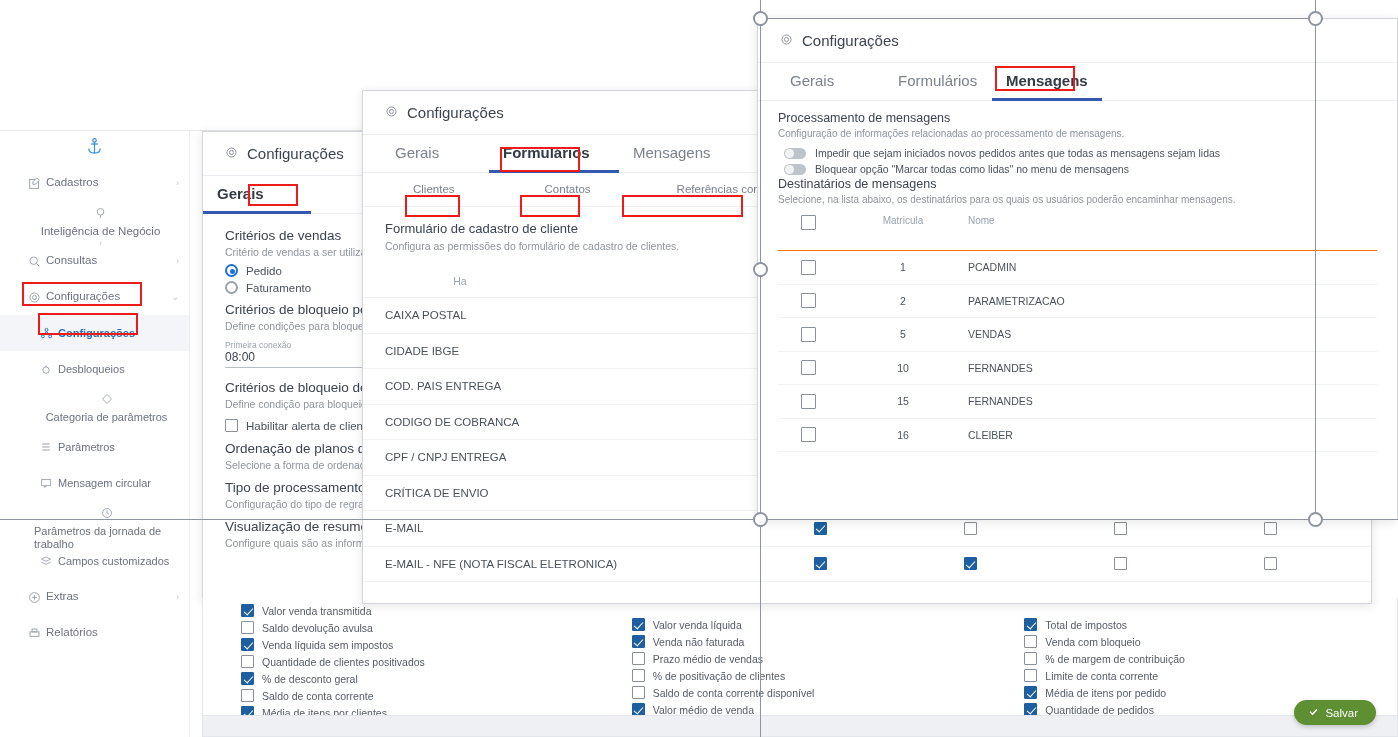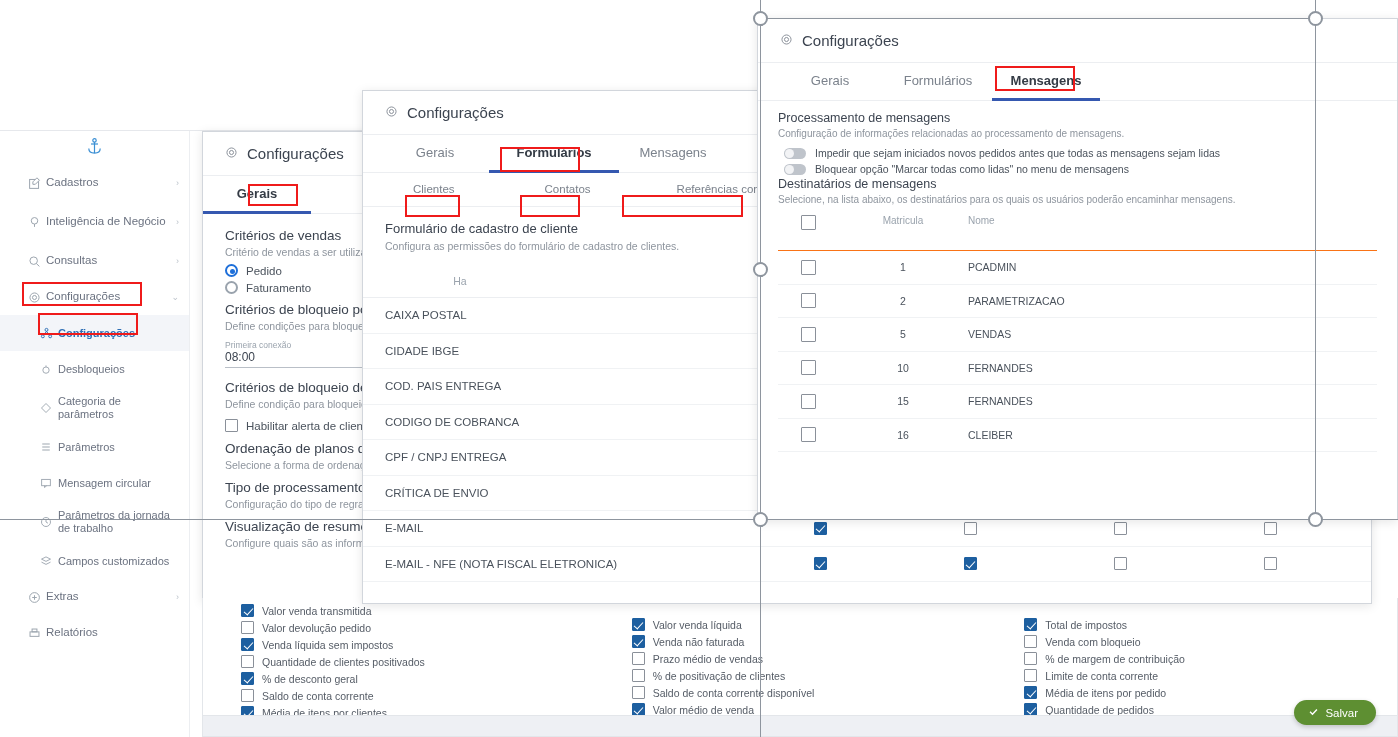--- a/index.html
+++ b/index.html
@@ -9,40 +9,40 @@
   #root{ position:relative; width:1398px; height:737px; background:#ffffff; }
 
   
   .app-back{ position:absolute; left:0; top:130px; width:1398px; height:607px;
     background:#ffffff; border-top:1px solid #e6e8ec; }
   .sidebar{ position:absolute; left:0; top:0; width:190px; height:607px;
     background:#ffffff; border-right:1px solid #eceef1; padding-top:4px; }
   .anchor{ text-align:center; height:30px; line-height:30px; color:#3b8fd4; font-size:17px; }
   .nav-item{ display:flex; align-items:center; height:36px; padding:0 10px 0 22px;
     color:#6b7280; font-size:11.5px; position:relative; }
-  .nav-item.tall{ height:42px; }
+  .nav-item.tall{ height:42px;flex-direction:column; }
   .nav-ico{ width:24px; flex:0 0 24px; color:#9aa3ad; font-size:12px; display:flex;
     align-items:center; justify-content:center; }
   .nav-label{ flex:1; line-height:1.15; }
   .nav-chev{ color:#bcc3cb; font-size:9px; }
   .nav-item.sub{ padding-left:34px; font-size:11px; }
   .nav-item.active-sub{ background:#f3f5f9; color:#2f6fb5; font-weight:600; }
   .nav-item.active-sub .nav-ico{ color:#2f6fb5; }
 
   
   .redbox{ position:absolute; border:2px solid #ef1b1b; pointer-events:none; z-index:60; }
 
   
   .panel{ position:absolute; background:#fff; border:1px solid #d2d6dc;
     box-shadow:0 2px 10px rgba(0,0,0,.10); }
   .panel-hd{ display:flex; align-items:center; gap:9px; padding:0 0 0 22px; height:44px;
     font-size:15px; color:#3c4450; border-bottom:1px solid #eceef1; }
   .gear{ font-size:14px; color:#8a9099; }
   .tabs{ display:flex; height:38px; border-bottom:1px solid #eceef1; position:relative; }
-  .tab{ flex:0 0 auto; min-width:108px; text-align:center; font-size:13px; color:#7b828c;
+  .tab{ flex:0 0 auto; min-width:108px; font-size:15px; color:#7b828c;
     line-height:36px; position:relative; padding:0 14px; }
   .tab.sel{ color:#343b45; font-weight:600; }
   .tab.sel:after{ content:""; position:absolute; left:0; right:0; bottom:-1px; height:3px;
     background:#3558b0; }
 
   .back-panel{ left:202px; top:130px; width:508px; height:470px; z-index:10; }
   .sect-h{ font-size:13.5px; color:#3c4450; margin:14px 0 3px 22px; }
   .sect-s{ font-size:10.5px; color:#8e959e; margin:0 0 6px 22px; }
   .radio-row{ display:flex; align-items:center; gap:8px; margin:4px 0 0 22px;
     font-size:11.5px; color:#4a525c; }
@@ -327,21 +327,21 @@
   </div>
 
   <div class="grid3">
     <div class="gcol">
       <div class="grow">
           <span class="cb on"></span>
           <span>Valor venda transmitida</span>
         </div>
       <div class="grow">
           <span class="cb"></span>
-          <span>Valor devolução pedido</span>
+          <span>Saldo devolução avulsa</span>
         </div>
       <div class="grow">
           <span class="cb on"></span>
           <span>Venda líquida sem impostos</span>
         </div>
       <div class="grow">
           <span class="cb"></span>
           <span>Quantidade de clientes positivados</span>
         </div>
       <div class="grow">

